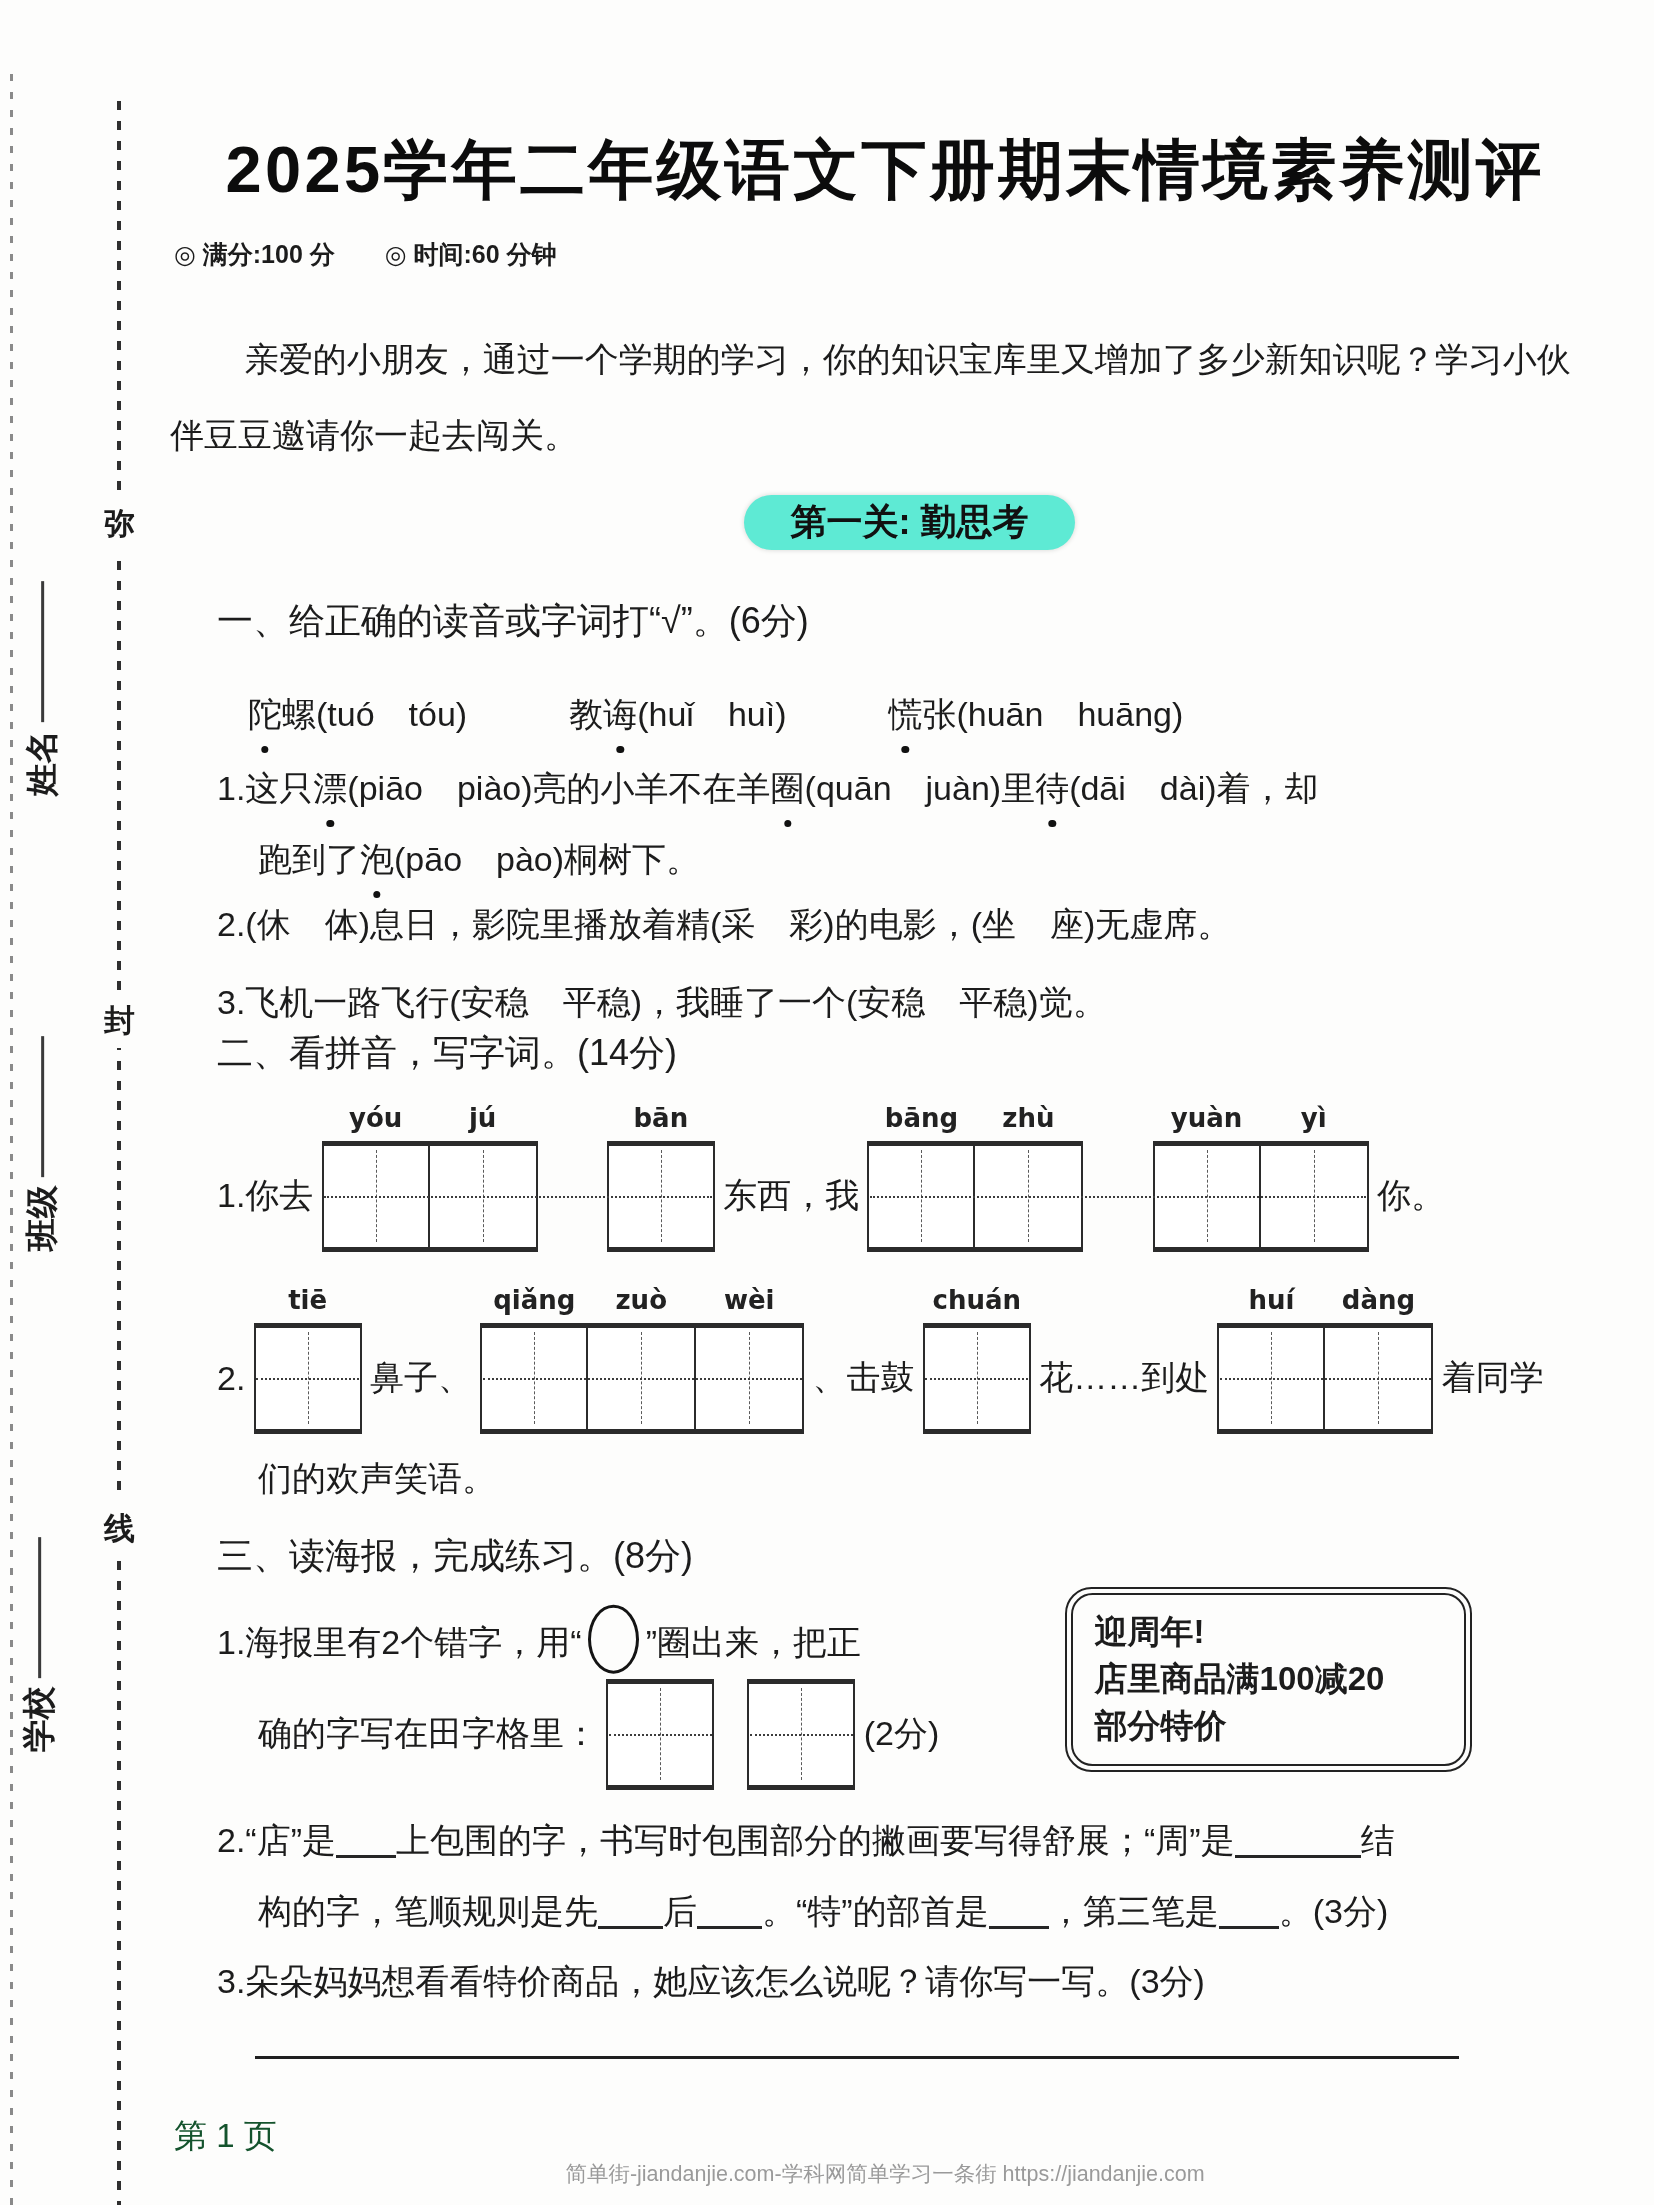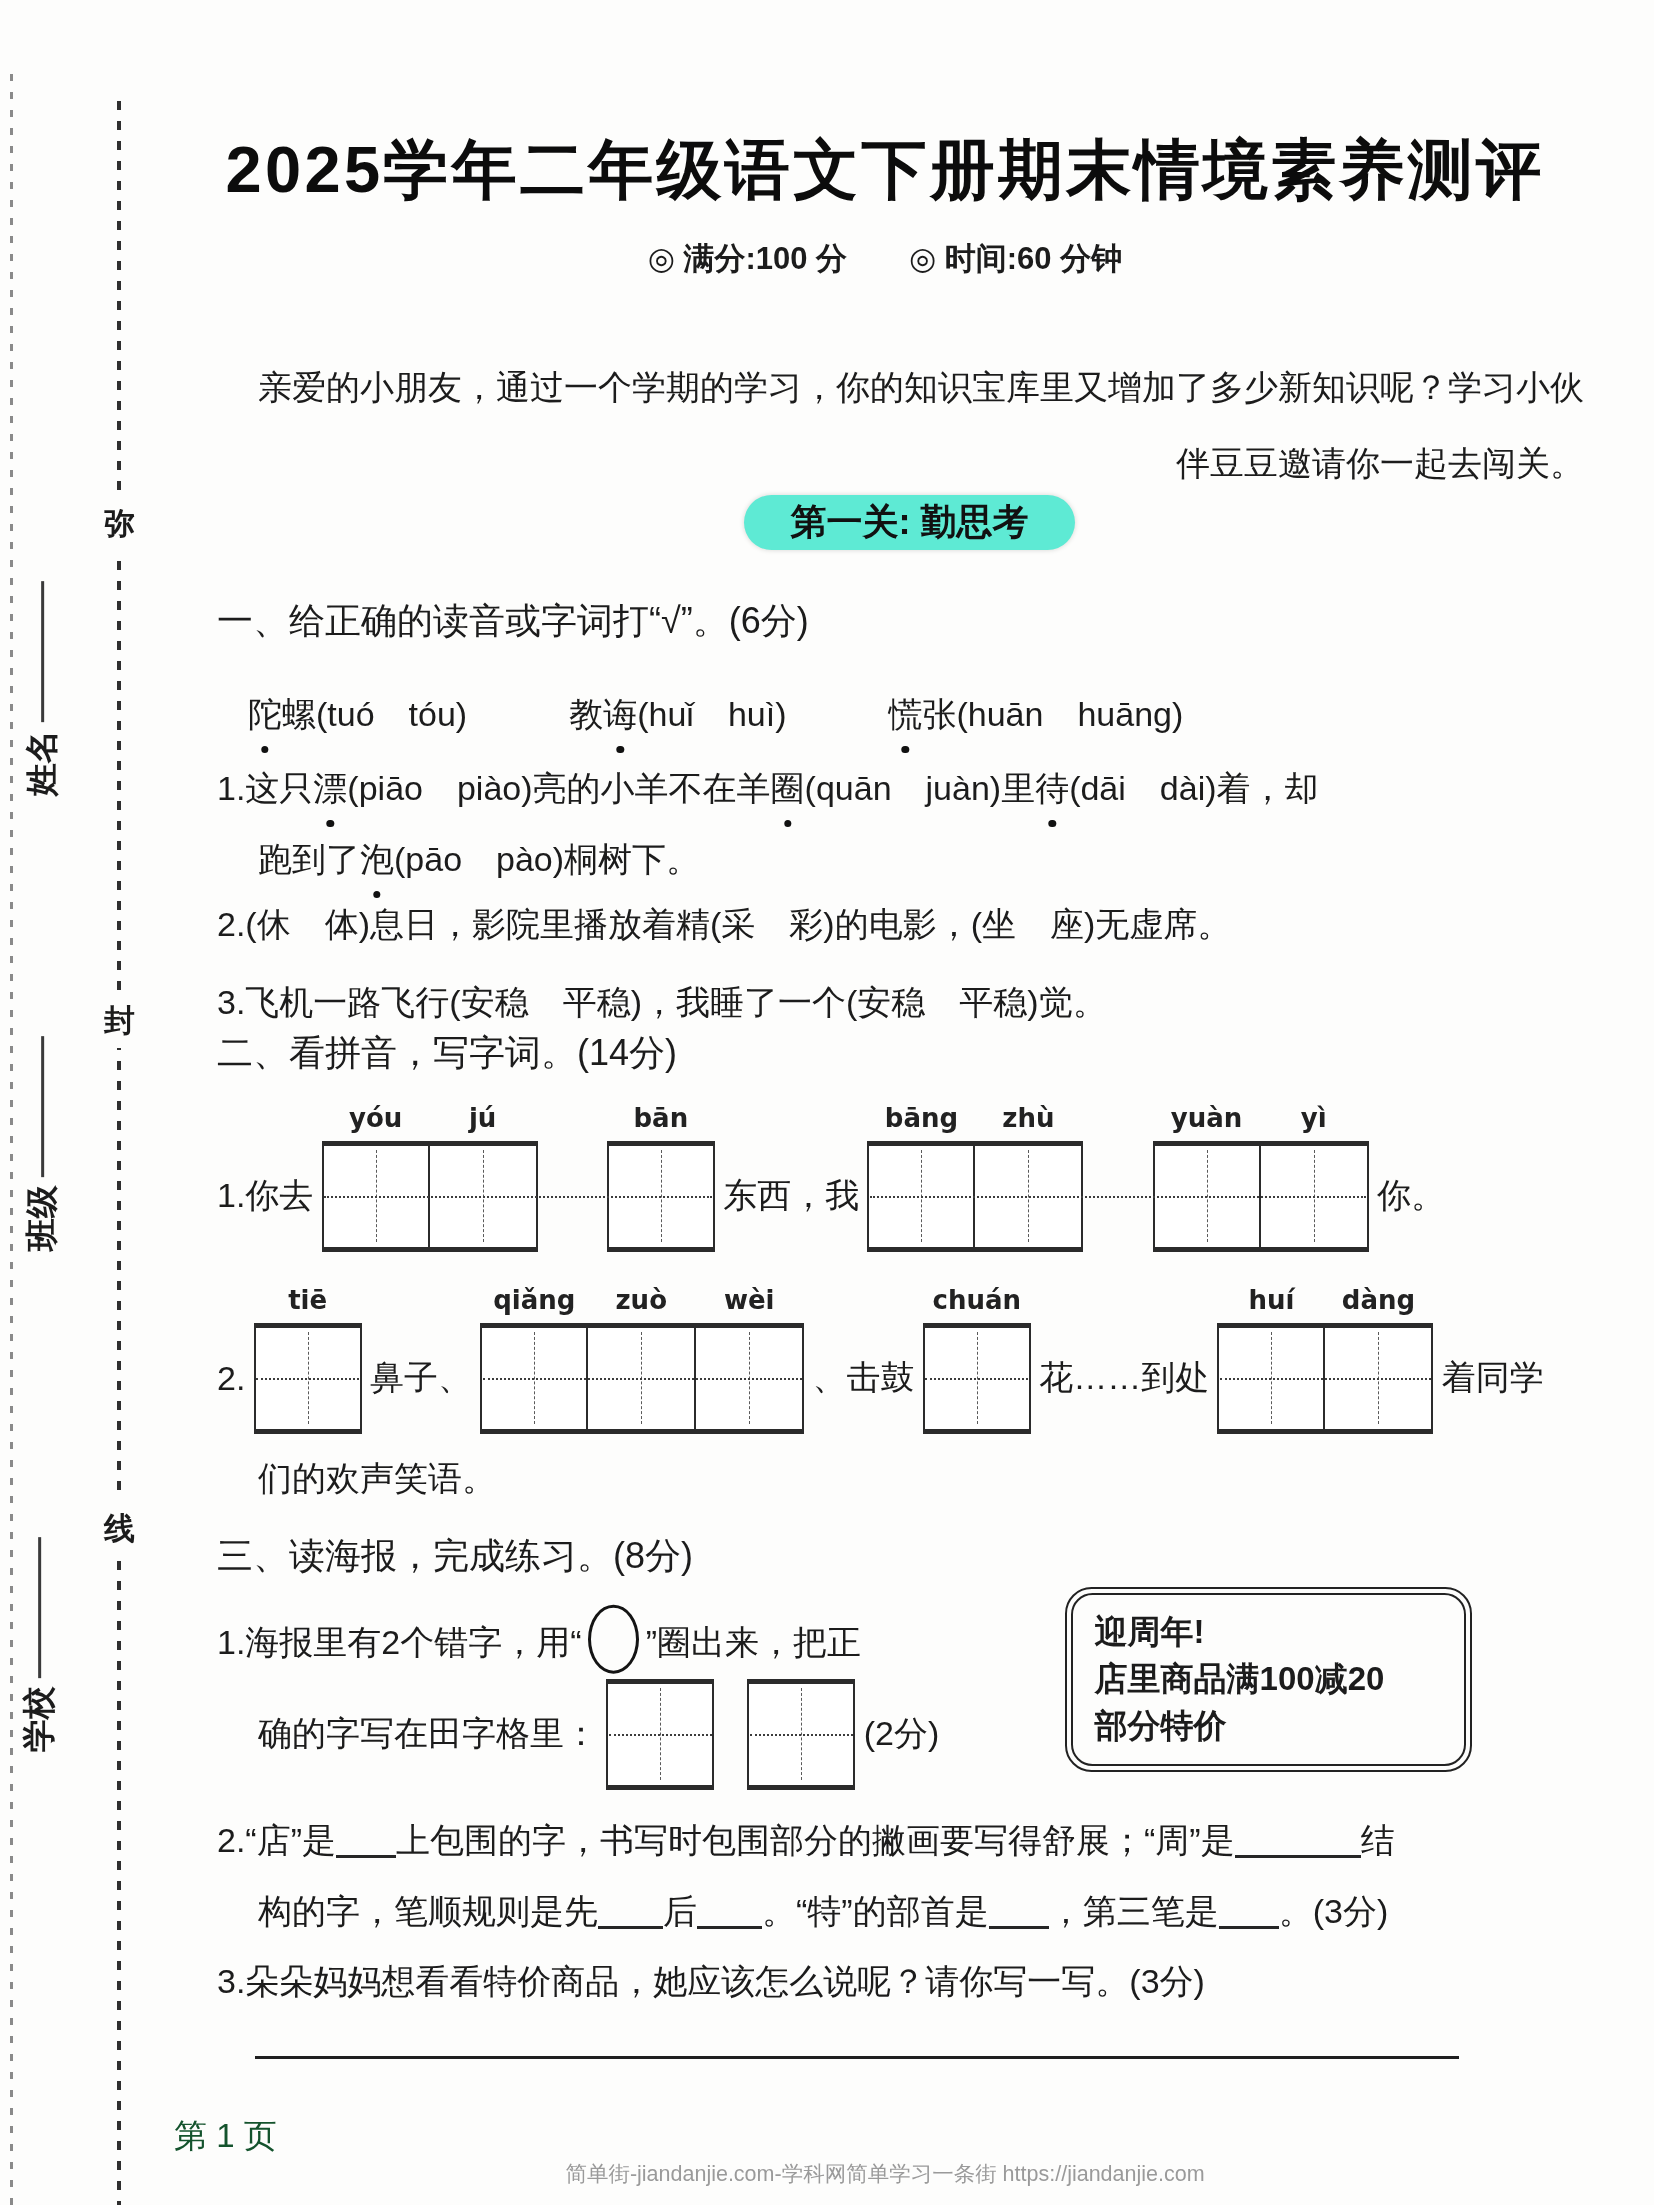--- a/index.html
+++ b/index.html
@@ -14,24 +14,24 @@
   .seal-line{position:absolute;left:117px;top:101px;bottom:0;width:4.1px;
     background:repeating-linear-gradient(to bottom,#2f2f2f 0 9px,transparent 9px 20px);}
   .seal-char{position:absolute;left:98px;width:43px;text-align:center;
     font-size:31px;font-weight:700;background:#fdfdfc;padding:6.6px 0;}
   .side-label{position:absolute;height:43px;display:flex;align-items:center;
     font-size:33px;font-weight:600;white-space:nowrap;transform:rotate(-90deg);}
   .sl-blank{display:inline-block;width:141px;height:0;border-bottom:3.3px solid #3a3a3a;margin-left:8.3px;}
   
   .title{position:absolute;left:157px;right:41px;top:126px;margin:0;text-align:center;
     font-size:65px;font-weight:900;letter-spacing:3.3px;color:#0c0c0c;}
-  .meta{position:absolute;left:174px;right:58px;top:238px;text-align:center;
-    font-size:31px;font-weight:700;}
-  .intro{position:absolute;left:170px;width:1414px;top:349px;margin:0;
-    font-size:34px;line-height:76px;text-indent:2.2em;text-align:right;}
+  .meta{position:absolute;left:174px;right:58px;top:238px;text-align:left;
+    font-size:25px;font-weight:700;}
+  .intro{position:absolute;left:170px;width:1414px;top:321px;margin:0;
+    font-size:34px;line-height:76px;text-indent:2.2em;}
   .badge{position:absolute;left:744px;top:495px;width:331px;height:55px;
     background:#5eead4;border-radius:28px;display:flex;align-items:center;justify-content:center;
     font-size:36px;font-weight:800;color:#111;box-shadow:0 0 5px #d5d5d2;}
   
   .sec-h{position:absolute;left:217px;margin:0;font-size:36px;font-weight:400;white-space:nowrap;}
   .line{position:absolute;white-space:nowrap;font-size:34px;}
   .rich{display:flex;align-items:center;}
   .dotchar{position:relative;}
   .dotchar::after{content:"";position:absolute;left:50%;bottom:-15px;width:7.4px;height:7.4px;
     background:#111;border-radius:50%;transform:translateX(-50%);}

